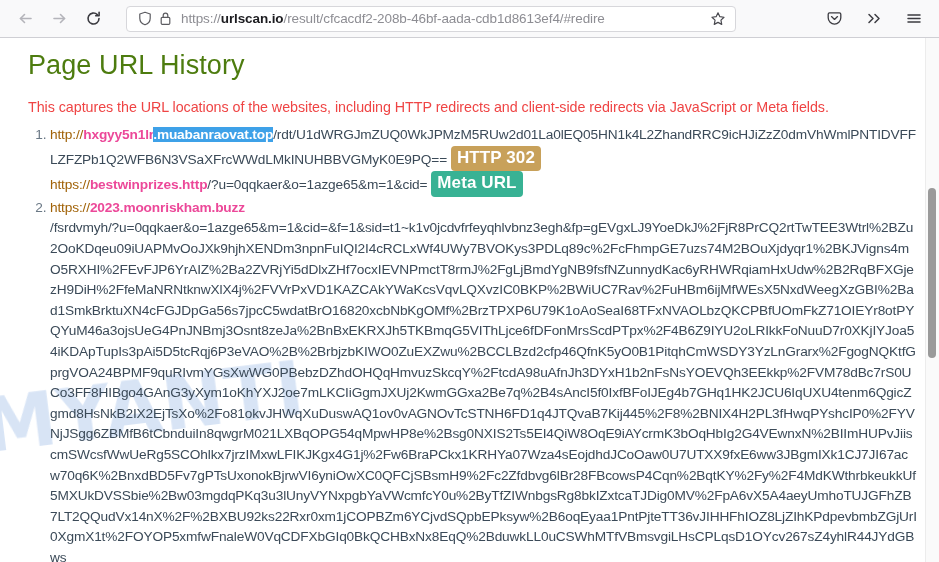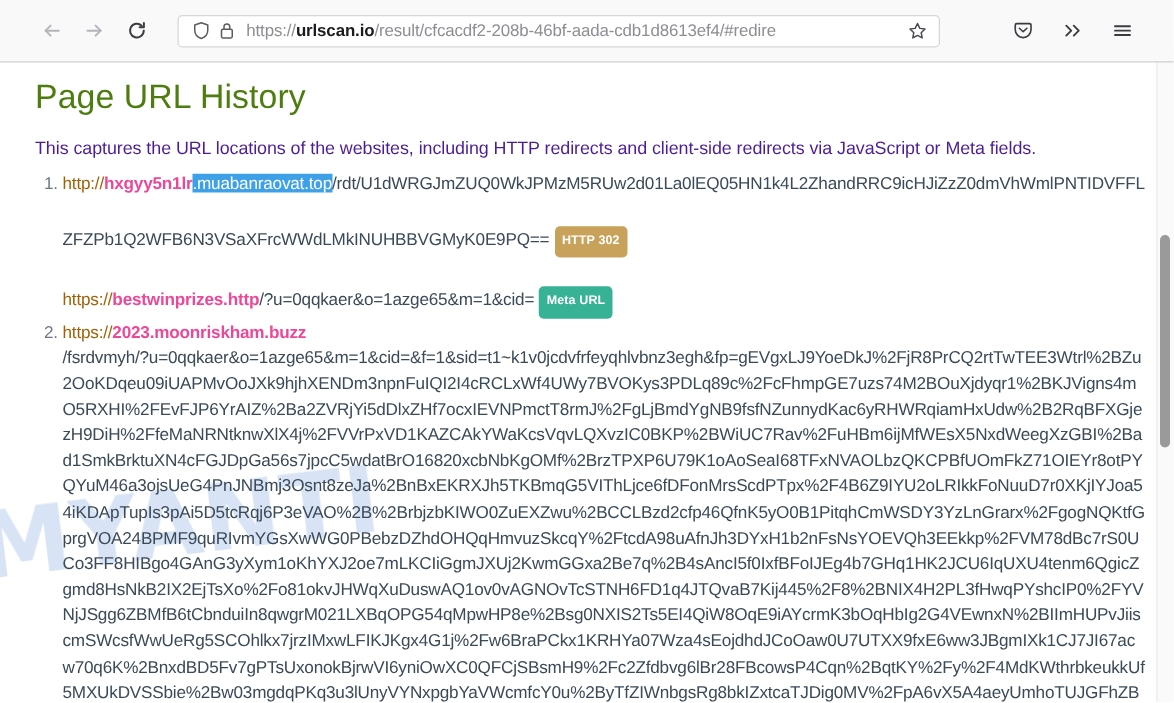--- a/index.html
+++ b/index.html
@@ -11,26 +11,26 @@
     width: 939px;
     height: 562px;
     overflow: hidden;
     font-family: "Liberation Sans", sans-serif;
     color: #2c3e50;
     position: relative;
   }
 
   
   .browser-chrome {
-    height: 50px;
+    height: 38px;
     background: #f9f9fa;
     border-bottom: 1px solid #cfcfd4;
     display: flex;
     align-items: center;
-    padding: 0 26px;
+    padding: 0 10px;
     box-sizing: border-box;
     position: relative;
     z-index: 30;
   }
   .nav-buttons {
     display: flex;
     align-items: center;
     gap: 4px;
     flex: 0 0 auto;
   }
@@ -132,21 +132,21 @@
   }
   h1.page-title {
     font-weight: normal;
     font-size: 27px;
     color: #4d7c0f;
     margin: 12px 0 0 0;
     letter-spacing: 0.1px;
   }
   p.intro {
     font-size: 14.3px;
-    color: #4c1d95;
+    color: #ef4444;
     margin: 18px 0 10px 0;
     letter-spacing: -0.05px;
   }
   ol.url-list {
     margin: 0;
     padding-left: 22px;
     font-size: 13.7px;
     line-height: 20.6px;
     color: #3b4a58;
     letter-spacing: -0.15px;
@@ -154,40 +154,39 @@
   ol.url-list > li {
     margin-bottom: 1px;
     word-break: break-all;
   }
   ol.url-list > li::marker { color: #6a7885; }
   .scheme { color: #a16207; }
   .host { color: #ec4899; font-weight: bold; }
   .host-sel {
     background: #3ea1e8;
     color: #ffffff;
-    font-weight: normal;
+    font-weight: bold;
   }
   .path { color: #3b4a58; }
   .sub-url {
     display: block;
     margin-left: 0;
     word-break: break-all;
   }
   .badge {
     display: inline-block;
-    font-size: 10px;
+    font-size: 17px;
     font-weight: bold;
     color: #ffffff;
     border-radius: 4px;
     padding: 2px 6px 3px 6px;
     vertical-align: 1px;
     margin-left: 4px;
     letter-spacing: 0.1px;
     white-space: nowrap;
-    margin-top: 23px;
   }
   .badge-302 { background: #c8a15a; }
   .badge-pageurl { background: #38b294; }
   .blob {
     display: block;
     word-break: break-all;
     color: #3b4a58;
   }
 
   

